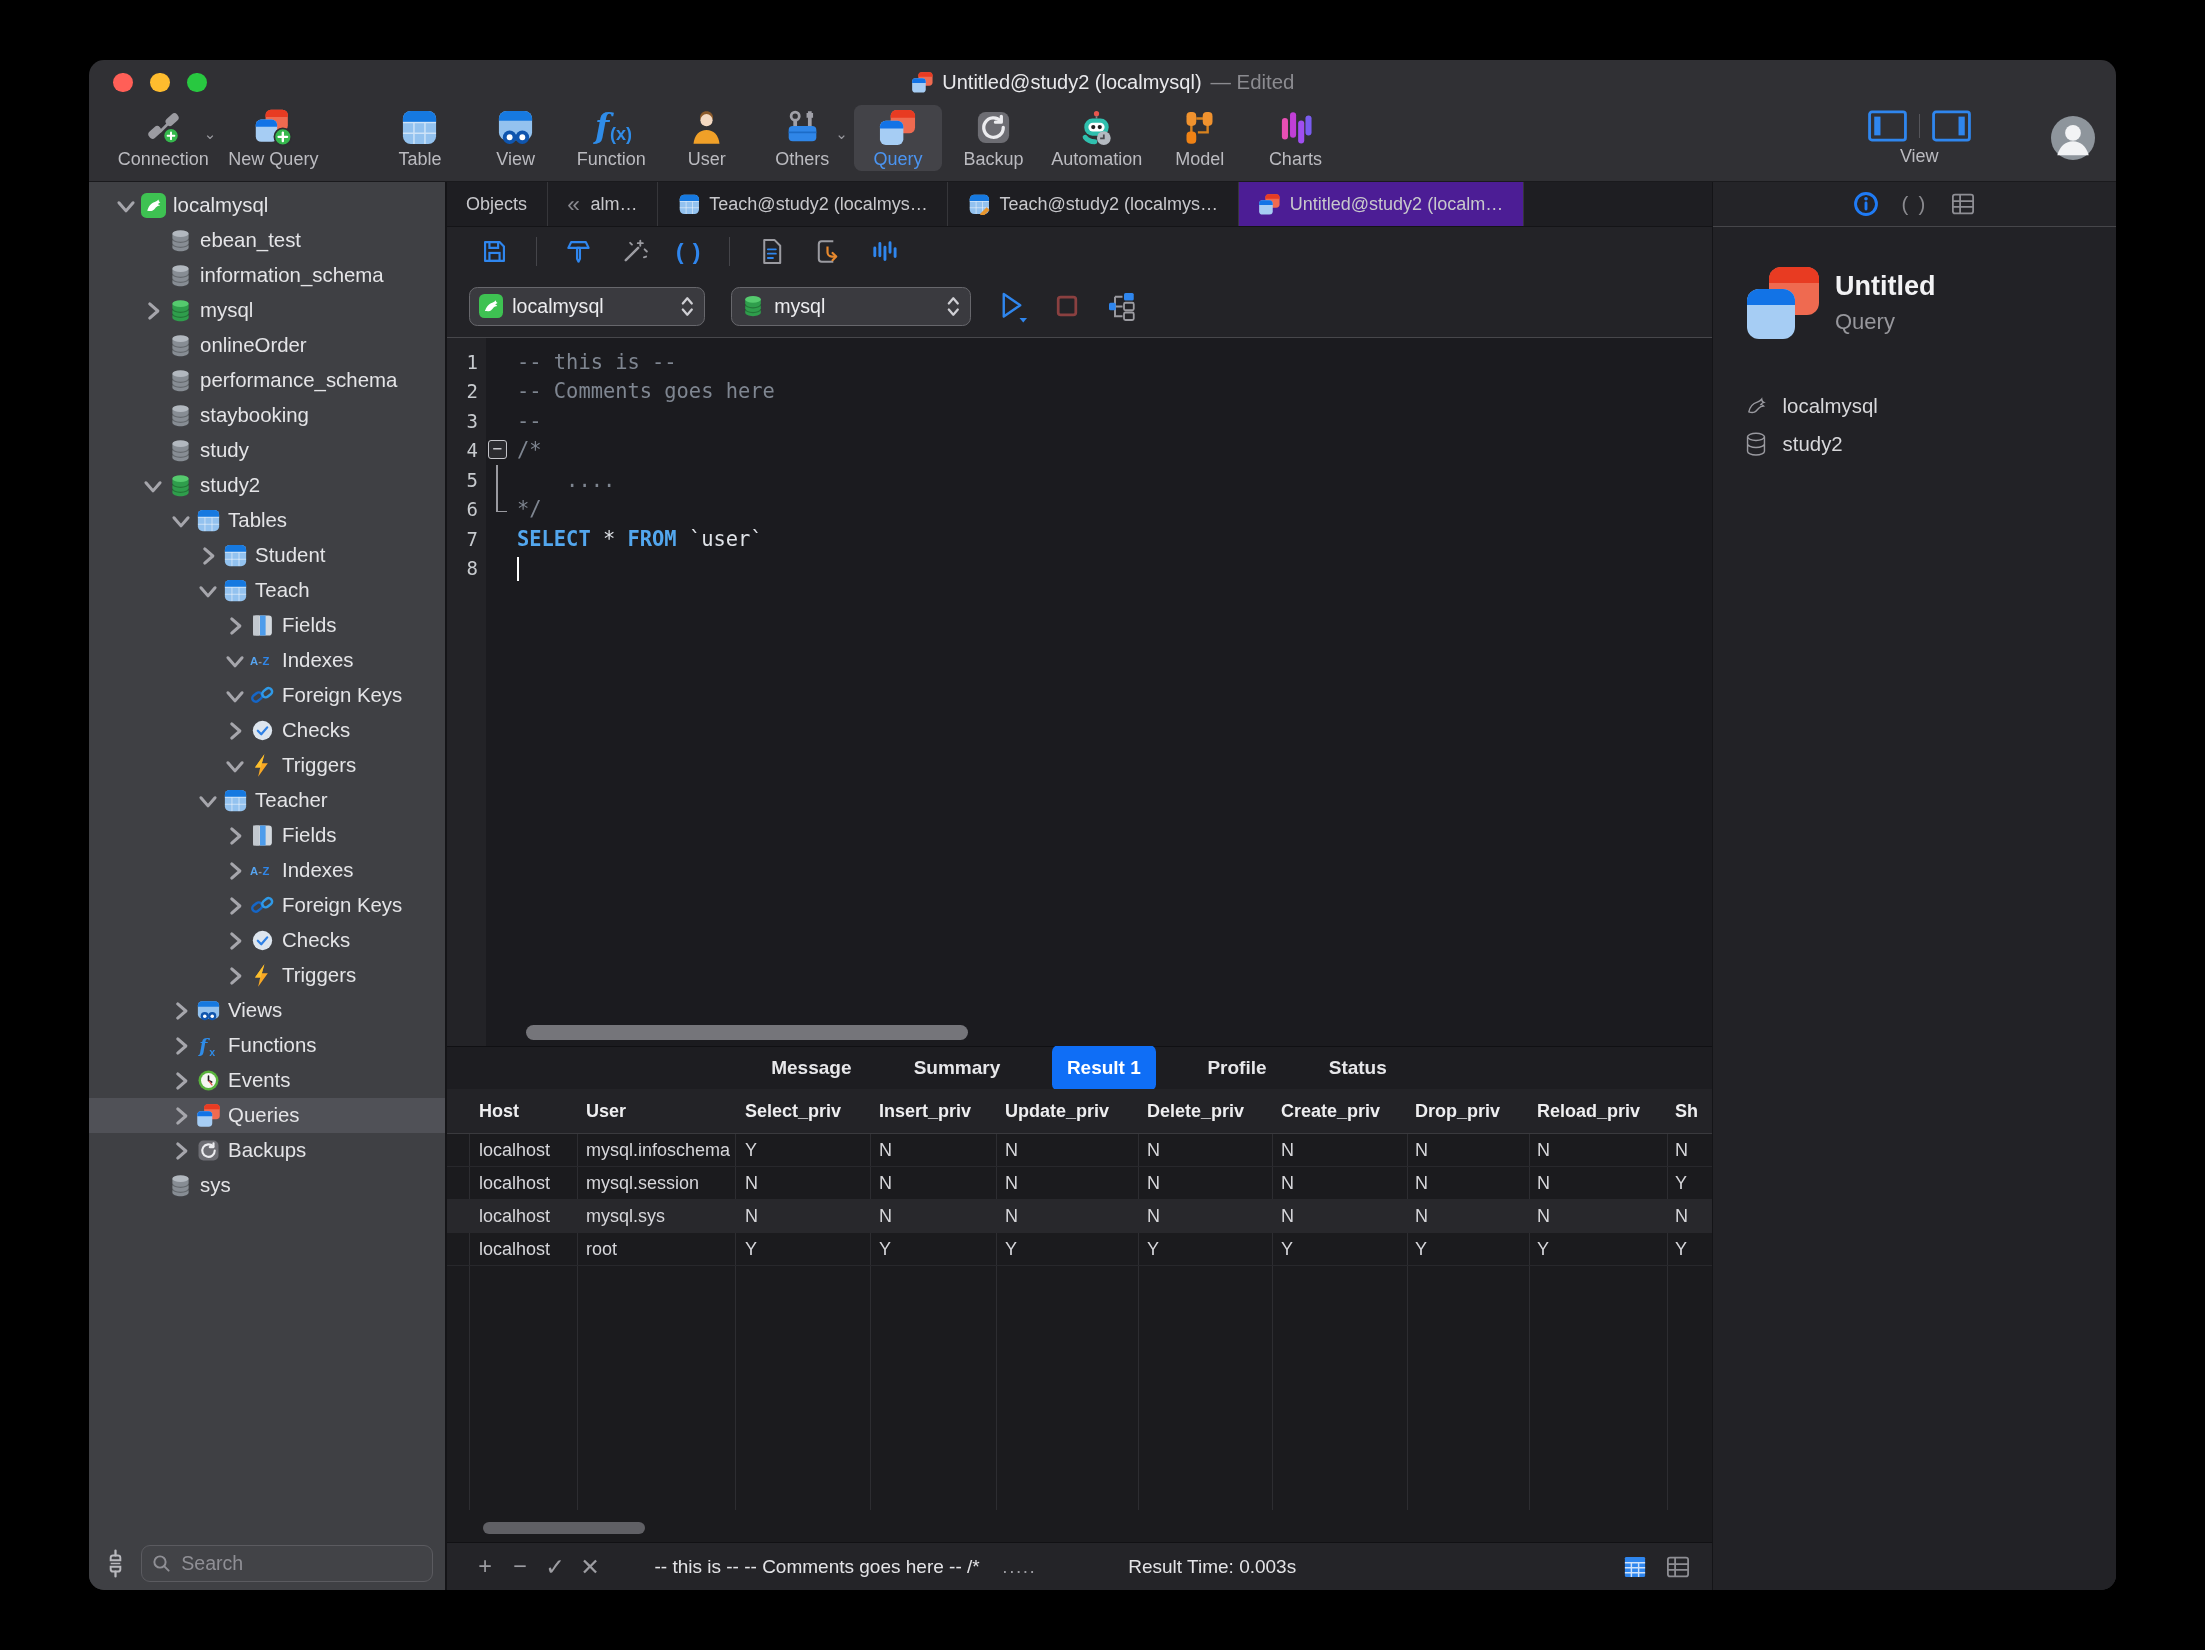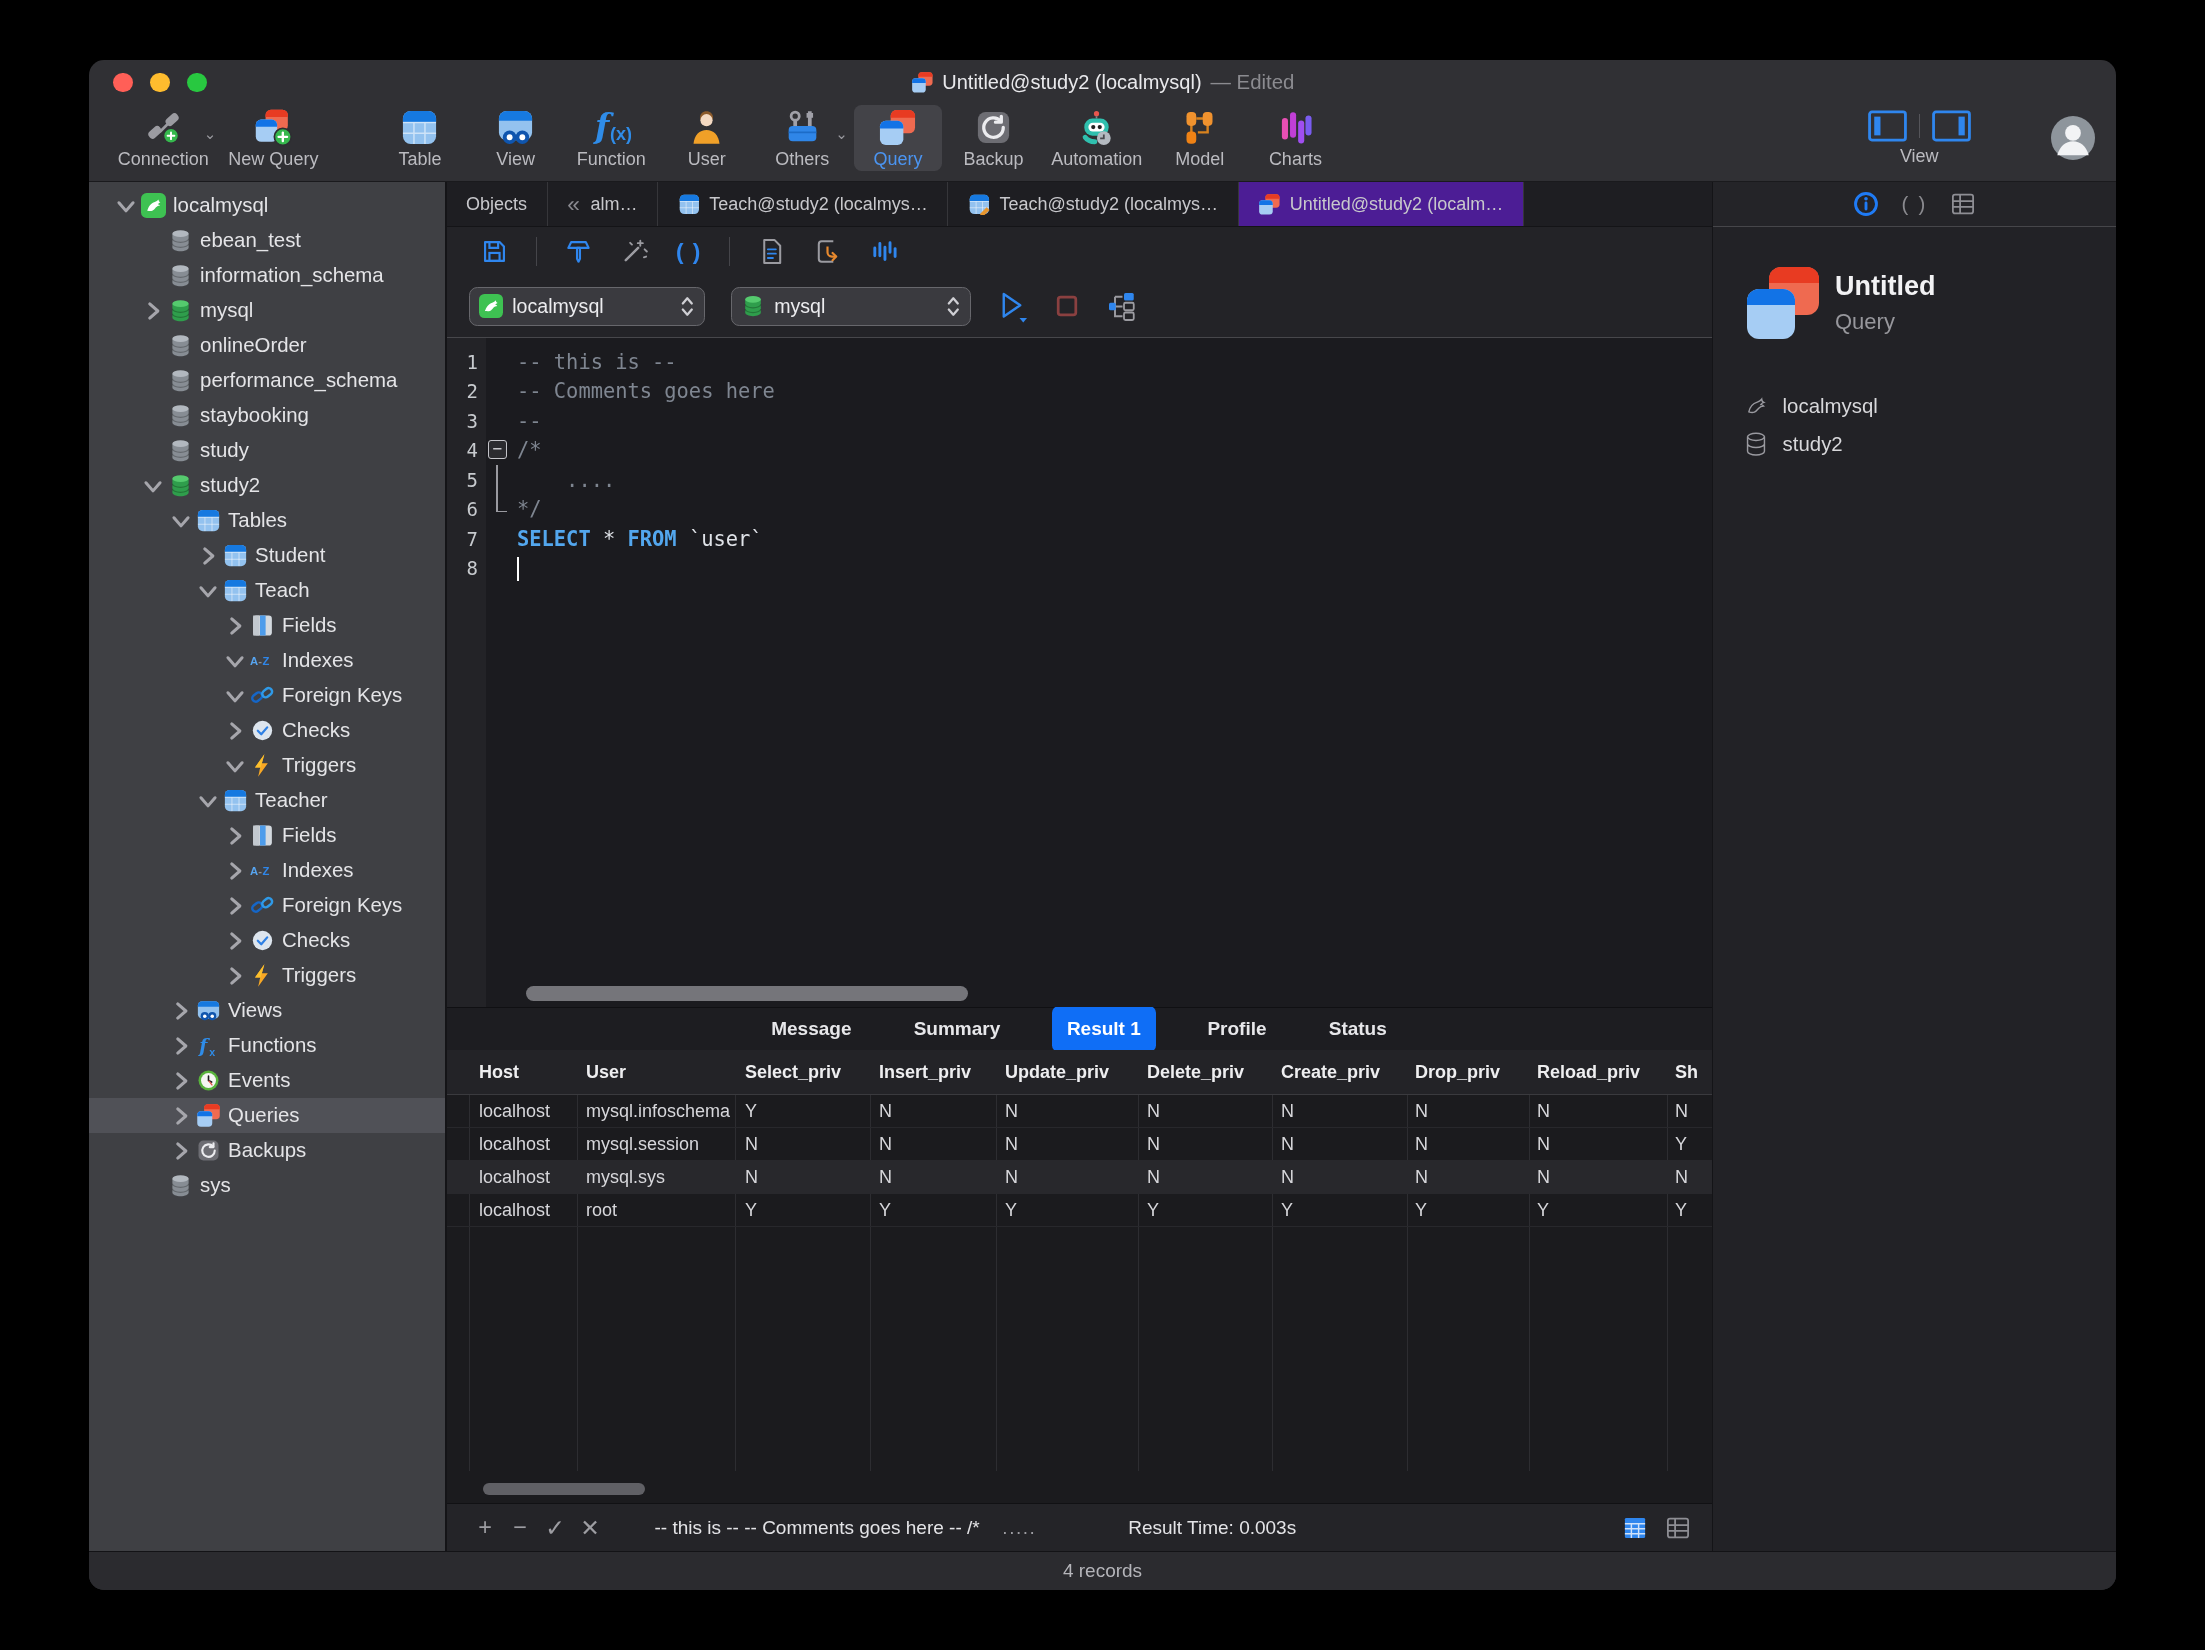--- a/index.html
+++ b/index.html
@@ -767,20 +767,38 @@
             <span class="ic ticon" style="width: 25px; height: 25px;">
               <svg viewBox="0 0 40 40" xmlns="http://www.w3.org/2000/svg">
                 <path d="M7 9v22c0 3.3 5.8 6 13 6s13-2.7 13-6V9" fill="#878d94"></path>
                 <path d="M7 17c0 3.3 5.8 6 13 6s13-2.7 13-6M7 25c0 3.3 5.8 6 13 6s13-2.7 13-6" stroke="rgba(0,0,0,.25)" stroke-width="2" fill="none"></path>
                 <ellipse cx="20" cy="9" rx="13" ry="5.5" fill="#b2b8bf"></ellipse>
               </svg>
             </span>
             <span class="tlabel">sys</span>
           </div>
         </div>
+      <div class="search-row">
+        <span class="plug ic">
+            <svg viewBox="0 0 36 36" xmlns="http://www.w3.org/2000/svg">
+              <path d="M18 2v6M18 28v6" stroke="#b9b9be" stroke-width="2.8" stroke-linecap="round"></path>
+              <path d="M12 14v-3a3 3 0 0 1 3-3h6a3 3 0 0 1 3 3v3zM12 22v3a3 3 0 0 0 3 3h6a3 3 0 0 0 3-3v-3z" fill="none" stroke="#b9b9be" stroke-width="2.4"></path>
+              <path d="M12 18h12" stroke="#b9b9be" stroke-width="2"></path>
+            </svg>
+          </span>
+        <div class="search-box">
+          <span class="ic" style="width:21px;height:21px">
+              <svg viewBox="0 0 28 28" xmlns="http://www.w3.org/2000/svg">
+                <circle cx="12" cy="12" r="7.5" fill="none" stroke="#8f8f95" stroke-width="2.6"></circle>
+                <path d="M17.5 17.5l6 6" stroke="#8f8f95" stroke-width="2.6" stroke-linecap="round"></path>
+              </svg>
+            </span>
+          <input type="text" readonly="" placeholder="Search" style="">
+        </div>
+      </div>
     </div>
 
     <div class="vdiv"></div>
 
     <div class="main">
       <div class="tabbar" id="tabbar">
           <div class="tab">
             <span>Objects</span>
           </div>
           <div class="tab">
@@ -1138,17 +1156,14 @@
                   <path d="M7 9v22c0 3.3 5.8 6 13 6s13-2.7 13-6V9M7 19.5c0 3.3 5.8 6 13 6s13-2.7 13-6" fill="none" stroke="#9a9aa0" stroke-width="2.2"></path>
                 </svg>
               </span>
               <span>study2</span>
             </div>
           </div>
       </div>
     </div>
   </div>
 
-  <div class="statusbar">
-    <span>4 records</span>
-  </div>
 </div>
 
 
 </body></html>

